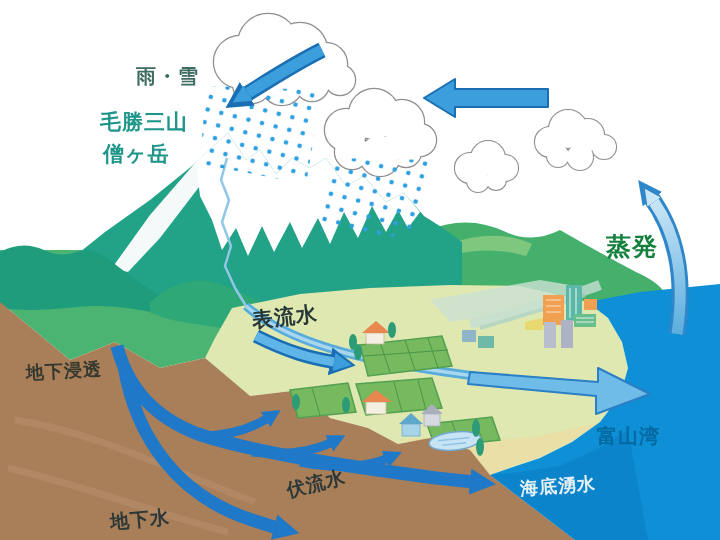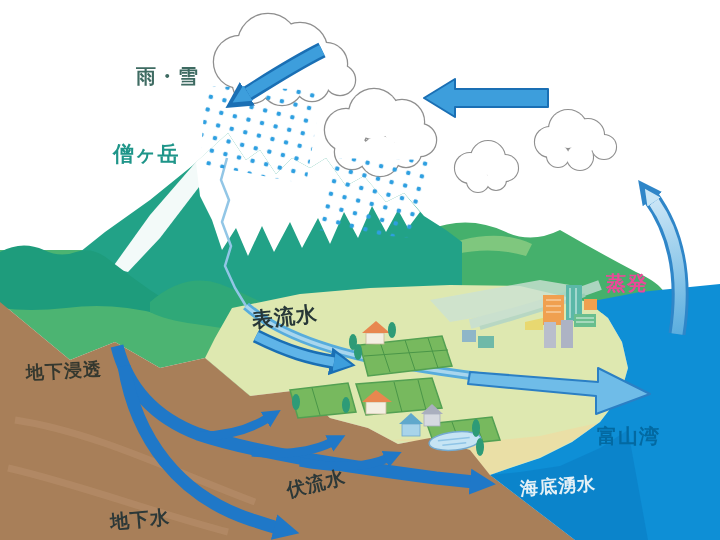--- a/index.html
+++ b/index.html
@@ -2,22 +2,22 @@
 <html><head>
 <meta charset="utf-8">
 <style>
   html,body{margin:0;padding:0;background:#fff;}
   .stage{position:relative;width:720px;height:540px;background:#ffffff;overflow:hidden;
          font-family:"DejaVu Sans","Liberation Sans",sans-serif;}
   .stage svg{position:absolute;left:0;top:0;}
   .lbl{position:absolute;font-weight:bold;white-space:nowrap;line-height:1;letter-spacing:1px;}
   .lbl-rain          {left:136px;top:66px; font-size:20px;color:#3E6B62;}
   .lbl-mt1           {left:100px;top:112px;font-size:21px;color:#1E9589;}
-  .lbl-mt2           {left:103px;top:144px;font-size:21px;color:#1E9589;margin-left:10px;}
-  .lbl-evap          {left:606px;top:234px;font-size:20px;color:#ec4899;margin-top:39px;}
+  .lbl-mt2           {left:103px;top:144px;font-size:21px;color:#1E9589;}
+  .lbl-evap          {left:606px;top:234px;font-size:25px;color:#15803d;}
   .lbl-surface       {left:252px;top:307px;font-size:21px;color:#273737;transform:rotate(-6deg);}
   .lbl-infiltration  {left:26px; top:362px;font-size:18px;color:#35382F;transform:rotate(-3deg);}
   .lbl-underflow     {left:286px;top:474px;font-size:19px;color:#2C3838;transform:rotate(-14deg);}
   .lbl-groundwater   {left:110px;top:510px;font-size:19px;color:#2C3838;transform:rotate(-5deg);}
   .lbl-bay           {left:597px;top:426px;font-size:20px;color:#0369a1;}
   .lbl-submarine     {left:520px;top:477px;font-size:18px;color:#E6F1F6;transform:rotate(-4deg);}
 </style>
 </head>
 <body>
 
@@ -262,20 +262,21 @@
 
   <g>
     <path d="M322,50 C298,62 272,78 244,96" fill="none" stroke="#1A6FB4" stroke-width="16" marker-end="url(#mD)"></path>
     <path d="M322,50 C298,62 274,77 248,93" fill="none" stroke="#3D9EDC" stroke-width="11" marker-end="url(#mL)"></path>
   </g>
 
   <path d="M548,89 L455,89 L455,79 L424,98 L455,117 L455,107 L548,107 Z" fill="#3D9EDC" stroke="#1A6FB4" stroke-width="2" stroke-linejoin="round"></path>
 </svg>
 
 <div class="lbl lbl-rain">雨・雪</div>
+<div class="lbl lbl-mt1">毛勝三山</div>
 <div class="lbl lbl-mt2">僧ヶ岳</div>
 <div class="lbl lbl-evap">蒸発</div>
 <div class="lbl lbl-surface">表流水</div>
 <div class="lbl lbl-infiltration">地下浸透</div>
 <div class="lbl lbl-underflow">伏流水</div>
 <div class="lbl lbl-groundwater">地下水</div>
 <div class="lbl lbl-bay">富山湾</div>
 <div class="lbl lbl-submarine">海底湧水</div>
 </div>
 

